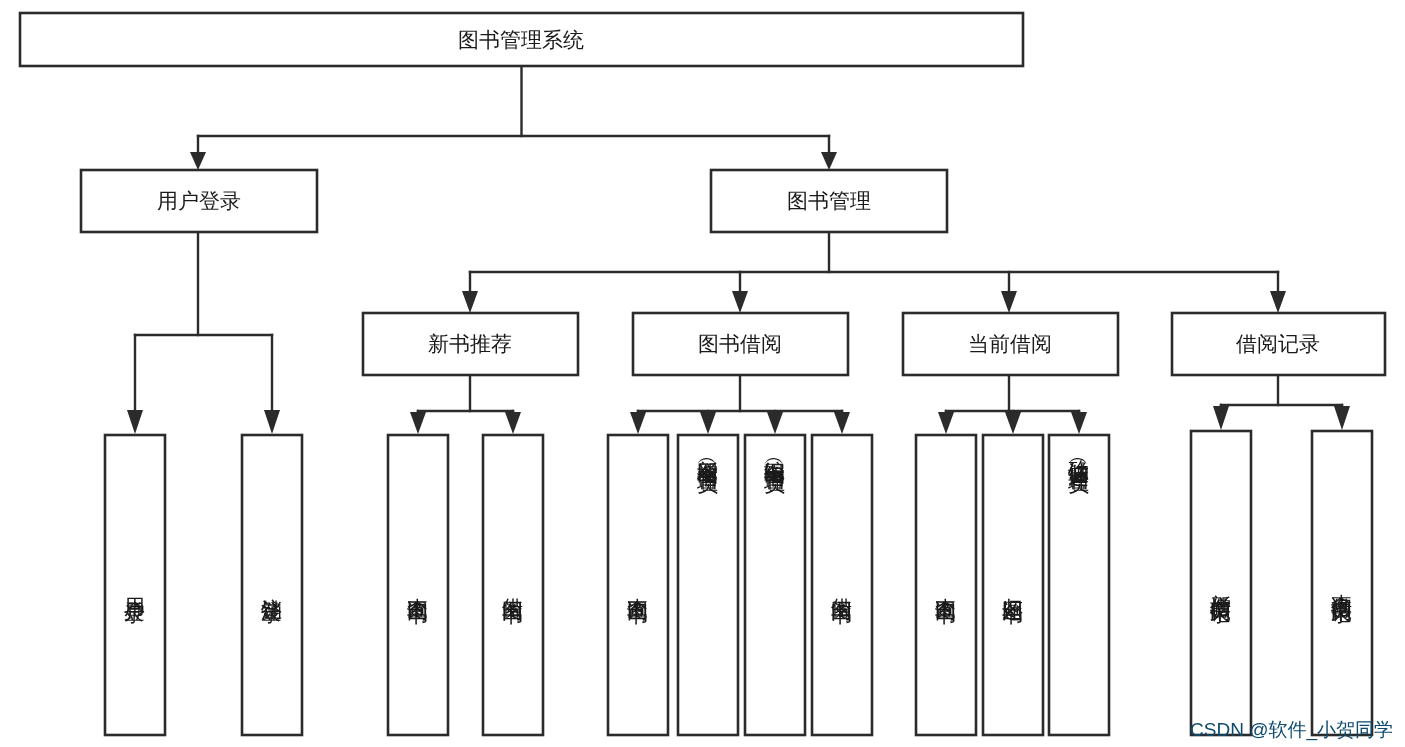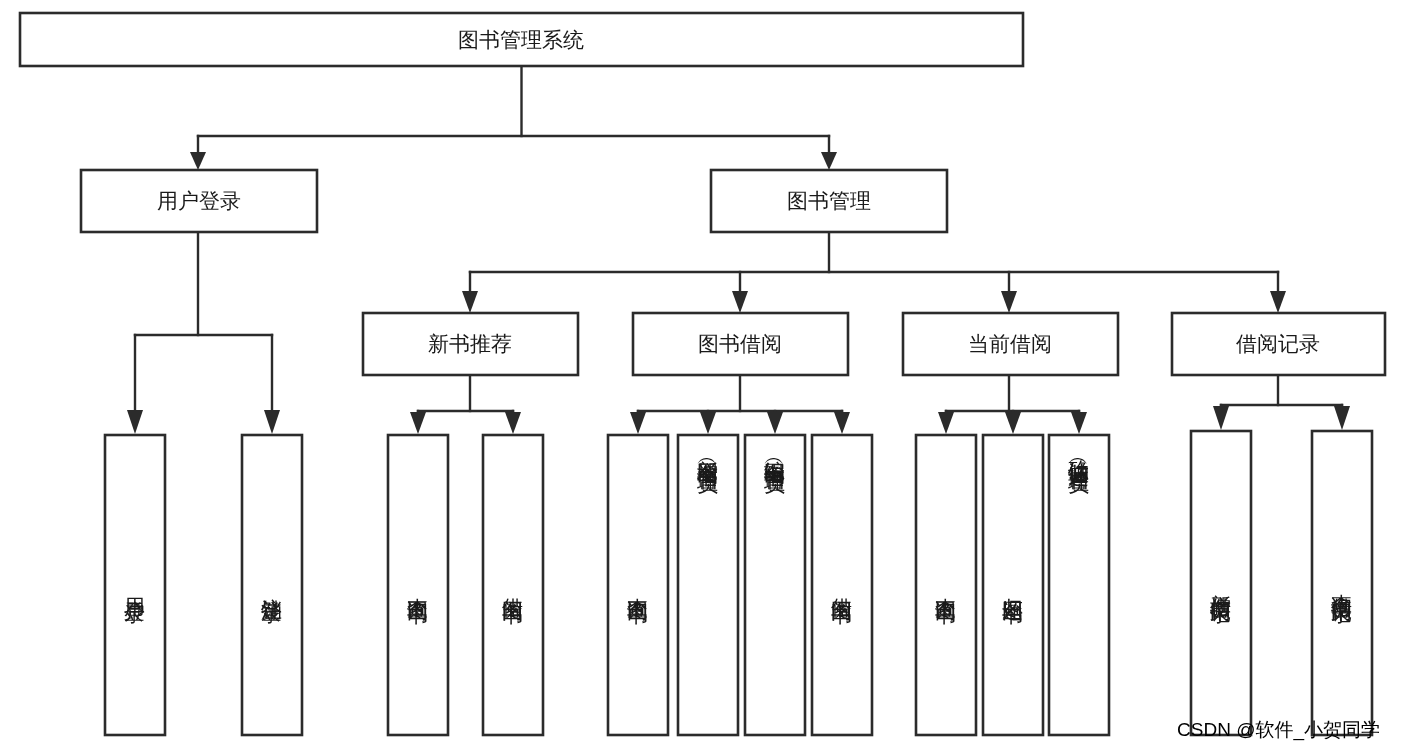--- a/index.html
+++ b/index.html
@@ -67,25 +67,25 @@
     user-select: none;
   }
   .vlabel-wrap {
     position: absolute;
     display: flex;
     align-items: center;
     justify-content: center;
   }
   .watermark {
     position: absolute;
-    right: 25px;
+    right: 12px;
     bottom: 4px;
     font-family: "Liberation Sans", "DejaVu Sans", sans-serif;
     font-size: 19px;
-    color: #000000;
+    color: #0c4a6e;
     white-space: nowrap;
     user-select: none;
   }
 </style>
 </head>
 <body>
 
 <div id="diagram-root">
 
   <svg class="diagram-canvas" viewBox="0 0 1405 747" xmlns="http://www.w3.org/2000/svg">

